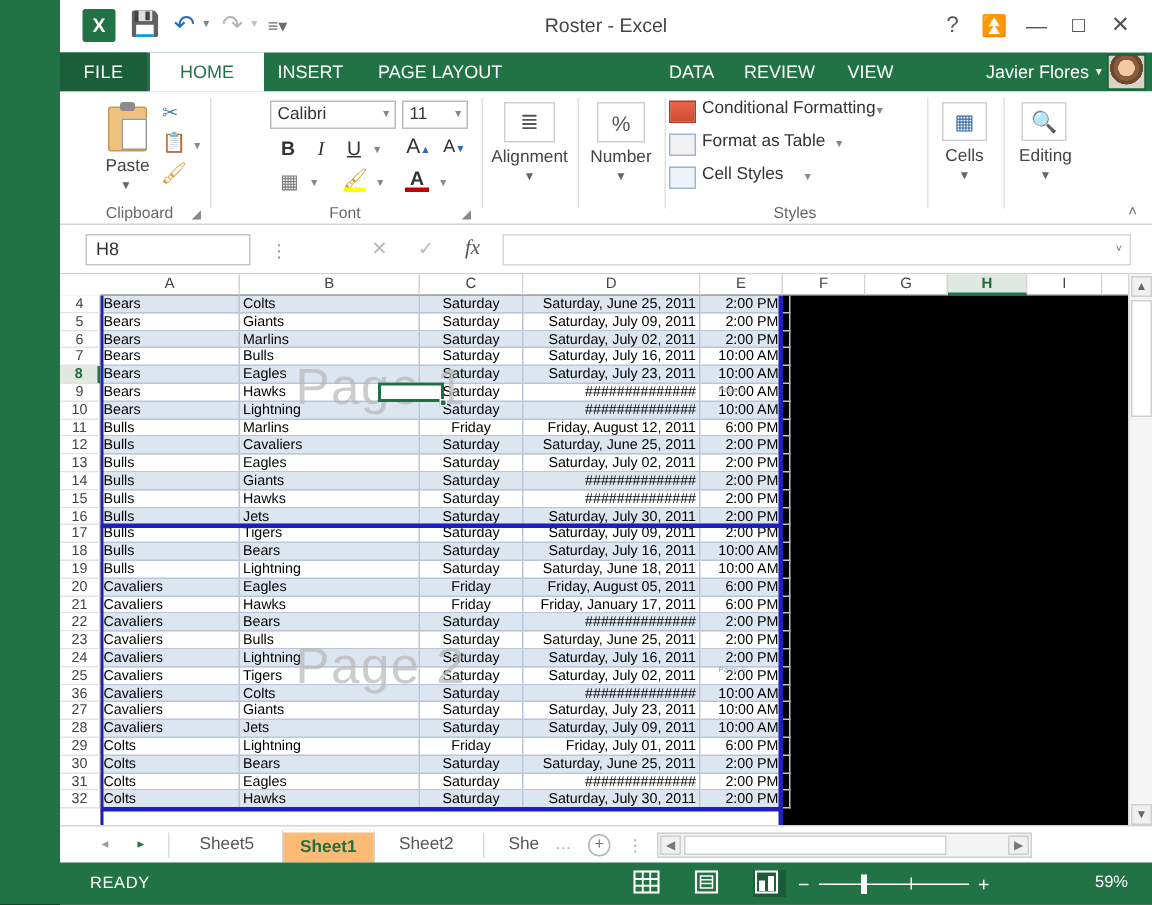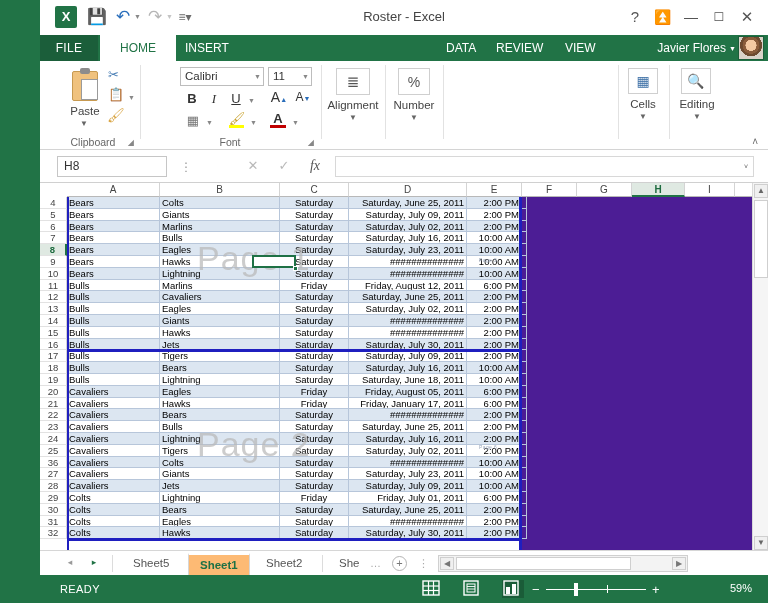--- a/index.html
+++ b/index.html
@@ -128,21 +128,21 @@
     border-right:1px solid #d4d4d4; border-bottom:1px solid #b8b8b8; }
   #corner:after{content:"";position:absolute;right:2px;bottom:1px;border-left:6px solid transparent;border-bottom:6px solid #a6a6a6;}
 
   #rowhdr { position:absolute; left:0; top:14px; width:27px; }
   .rowcell {
     height:11.8px; line-height:11.8px; text-align:center; font-size:9.5px; color:#444;
     border-right:1px solid #d4d4d4; border-bottom:1px solid #e2e2e2; background:#fff;
   }
   .rowcell.sel { color:#1e6b3f; font-weight:bold; border-right:2px solid #217346; background:#dfe9e2;}
 
-  #sheetarea { position:absolute; left:27px; top:14px; width:685px; height:354px; overflow:hidden; background:#4c1d95; }
+  #sheetarea { position:absolute; left:27px; top:14px; width:685px; height:354px; overflow:hidden; background:#000000; }
   #printzone { position:absolute; left:0; top:0; width:455px; height:354px; background:#fff; }
   .grow { position:absolute; left:0; width:455px; height:11.8px; }
   .grow.alt { background:#dce6f1; }
   .gcell {
     position:absolute; top:0; height:11.8px; line-height:11.5px; font-size:9.5px;
     color:#000; border-right:1px solid #b7c6da; border-bottom:1px solid #b7c6da;
     overflow:hidden; white-space:nowrap; padding:0 2px;
   }
   .gcell.r { text-align:right; }
   .gcell.l { text-align:left; }
@@ -228,20 +228,21 @@
     <div class="winbtn" id="btn-ribbonopt">⏫</div>
     <div class="winbtn" id="btn-min">—</div>
     <div class="winbtn" id="btn-max">☐</div>
     <div class="winbtn" id="btn-close">✕</div>
   </div>
 
   <div id="tabbar">
     <div id="tab-file">FILE</div>
     <div class="rtab active" style="left:60px">HOME</div>
     <div class="rtab" style="left:125px">INSERT</div>
+    <div class="rtab" style="left:192px">PAGE LAYOUT</div>
     <div class="rtab" style="left:386px">DATA</div>
     <div class="rtab" style="left:436px">REVIEW</div>
     <div class="rtab" style="left:505px">VIEW</div>
     <div id="acct-name">Javier Flores</div>
     <div id="acct-caret">▼</div>
     <div id="avatar"></div>
   </div>
 
   <div id="ribbon">
 
@@ -297,20 +298,35 @@
     </div>
     <div class="rgroup-divider" style="left:345px"></div>
 
     <div class="rgroup" style="left:348px;width:52px">
       <div style="position:absolute;left:10px;top:7px;width:32px;height:27px;border:1px solid #cfcfcf;text-align:center;line-height:26px;font-size:14px;color:#555">%</div>
       <div style="position:absolute;left:0;right:0;top:38px;text-align:center;font-size:11.5px;color:#444">Number</div>
       <div style="position:absolute;left:0;right:0;top:52px;text-align:center;font-size:8px;color:#666">▼</div>
     </div>
     <div class="rgroup-divider" style="left:403px"></div>
 
+    <div class="rgroup" style="left:406px;width:168px">
+      <div style="position:absolute;left:0;top:6px;width:18px;height:15px;background:linear-gradient(#e8654b,#d04a30);border:1px solid #b03a22"></div>
+      <div style="position:absolute;left:22px;top:5px;font-size:11.5px;color:#333;white-space:nowrap">Conditional Formatting</div>
+      <div class="qat-caret" style="left:137px;top:10px">▼</div>
+
+      <div style="position:absolute;left:0;top:28px;width:18px;height:15px;background:#f2f2f2;border:1px solid #9db6d4"></div>
+      <div style="position:absolute;left:22px;top:27px;font-size:11.5px;color:#333;white-space:nowrap">Format as Table</div>
+      <div class="qat-caret" style="left:110px;top:32px">▼</div>
+
+      <div style="position:absolute;left:0;top:50px;width:18px;height:15px;background:#eef3f9;border:1px solid #9db6d4"></div>
+      <div style="position:absolute;left:22px;top:49px;font-size:11.5px;color:#333;white-space:nowrap">Cell Styles</div>
+      <div class="qat-caret" style="left:89px;top:54px">▼</div>
+
+      <div class="rgroup-label">Styles</div>
+    </div>
     <div class="rgroup-divider" style="left:578px"></div>
 
     <div class="rgroup" style="left:580px;width:46px">
       <div style="position:absolute;left:8px;top:7px;width:30px;height:26px;border:1px solid #cfcfcf;text-align:center;line-height:24px;font-size:14px;color:#3a6ea5">▦</div>
       <div style="position:absolute;left:0;right:0;top:37px;text-align:center;font-size:11.5px;color:#444">Cells</div>
       <div style="position:absolute;left:0;right:0;top:51px;text-align:center;font-size:8px;color:#666">▼</div>
     </div>
     <div class="rgroup-divider" style="left:629px"></div>
 
     <div class="rgroup" style="left:632px;width:50px">

